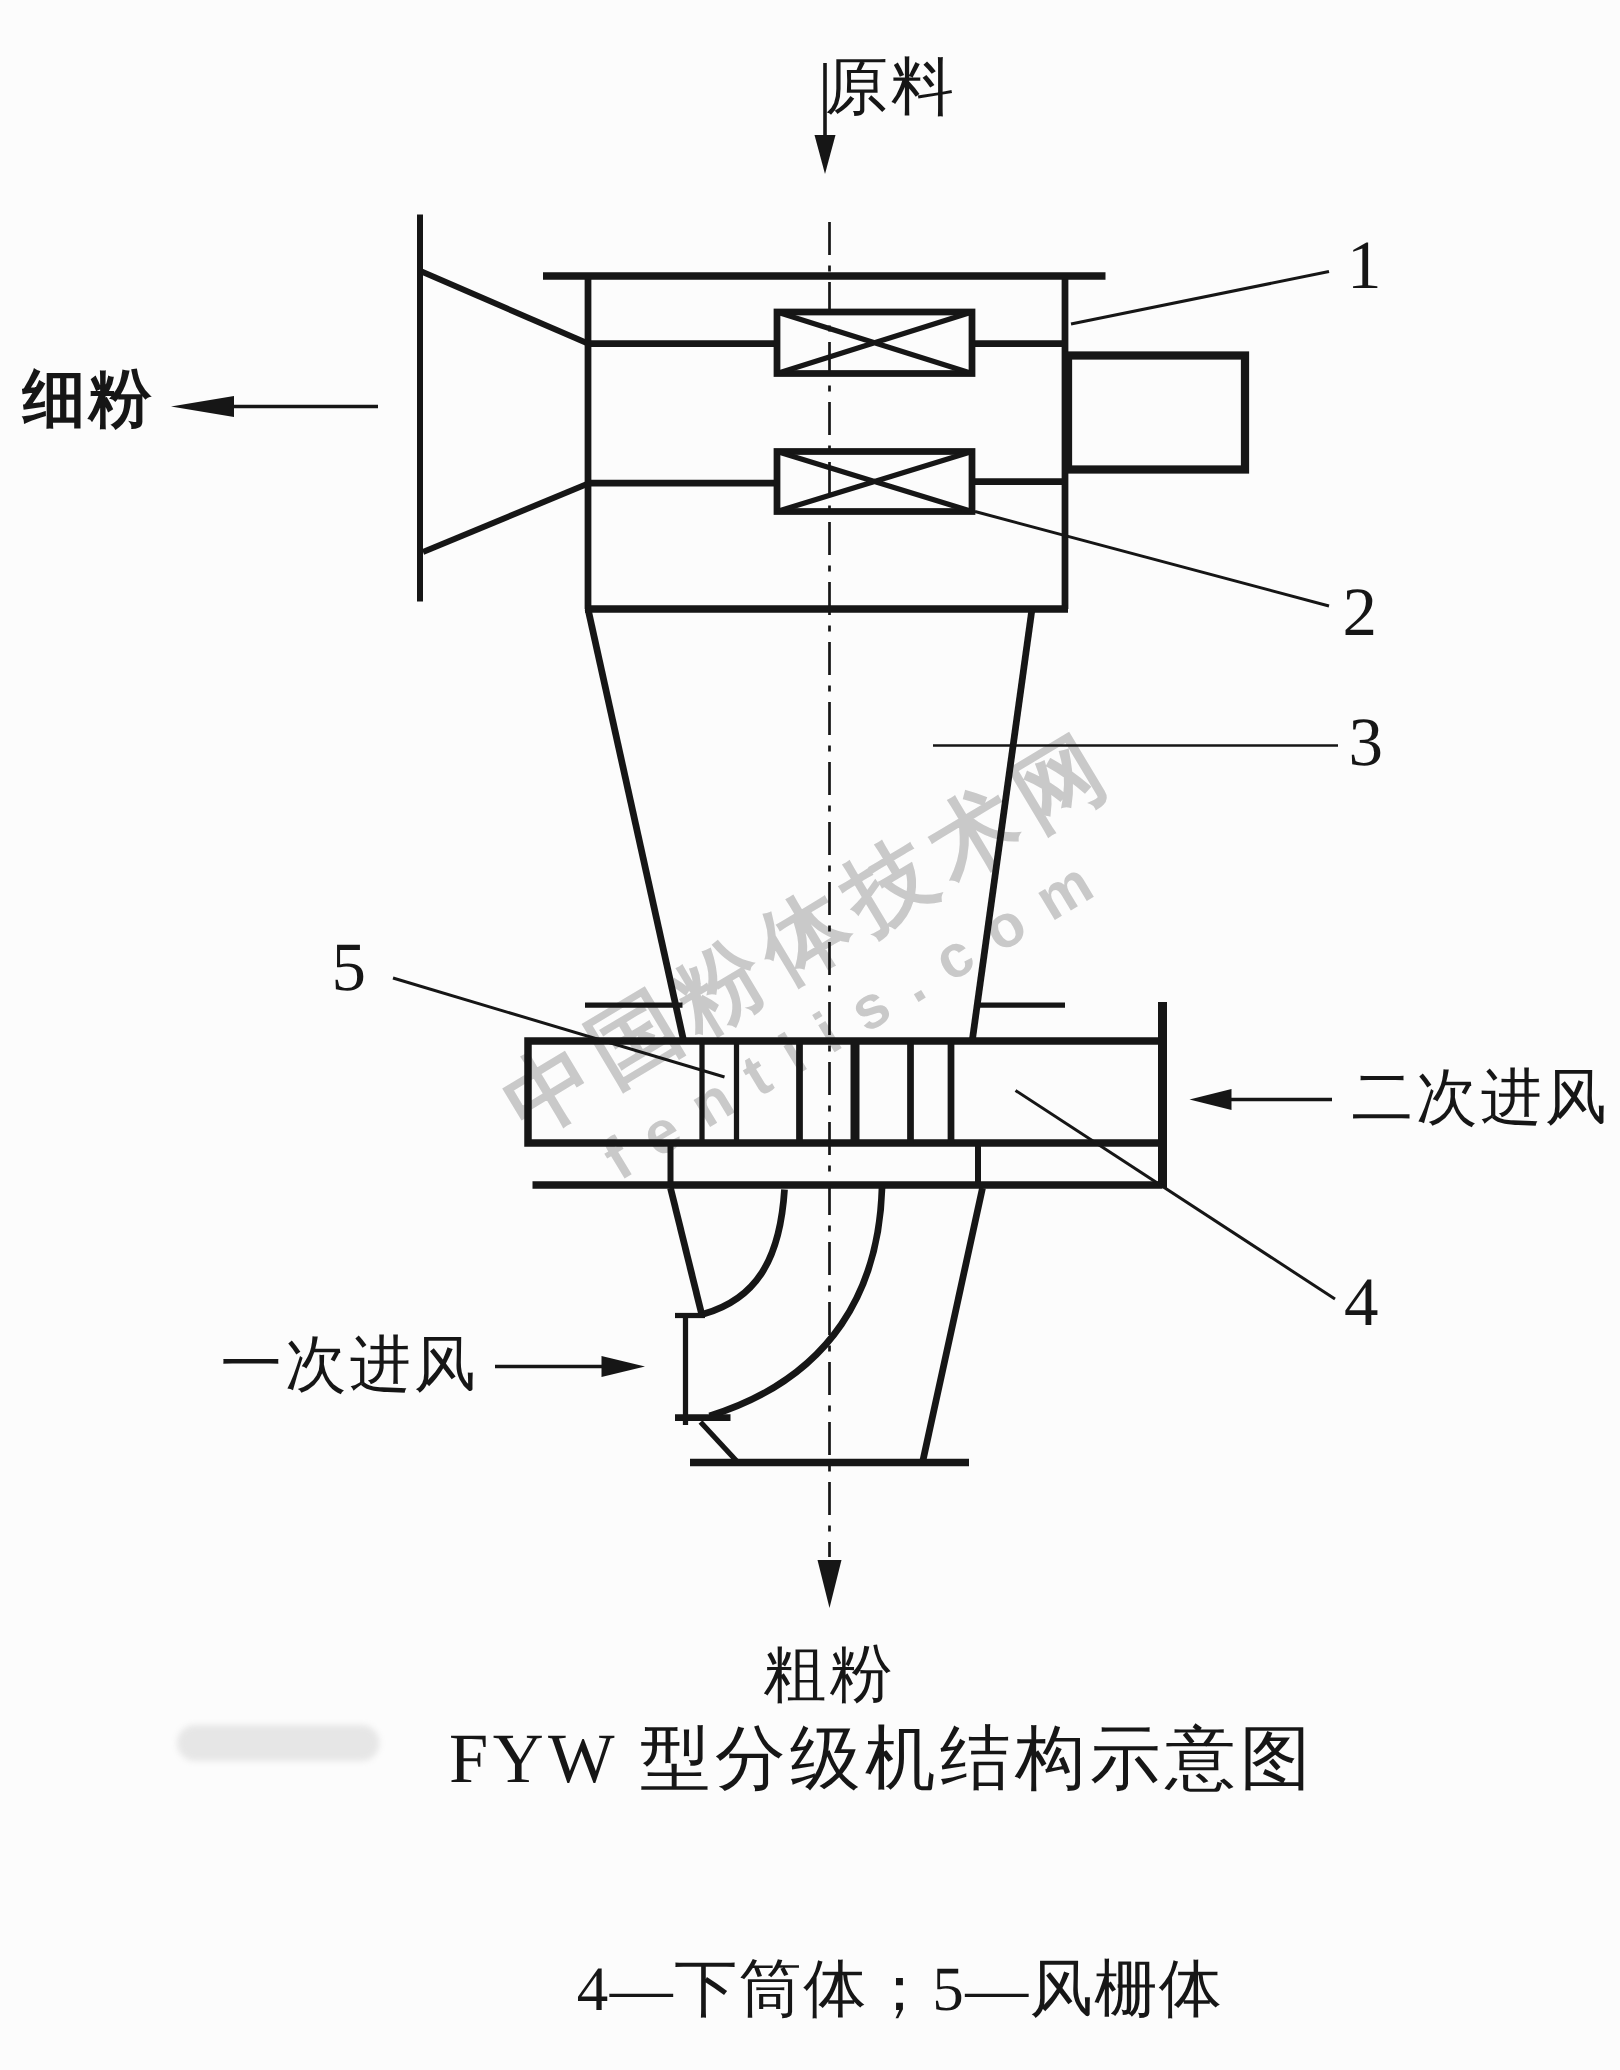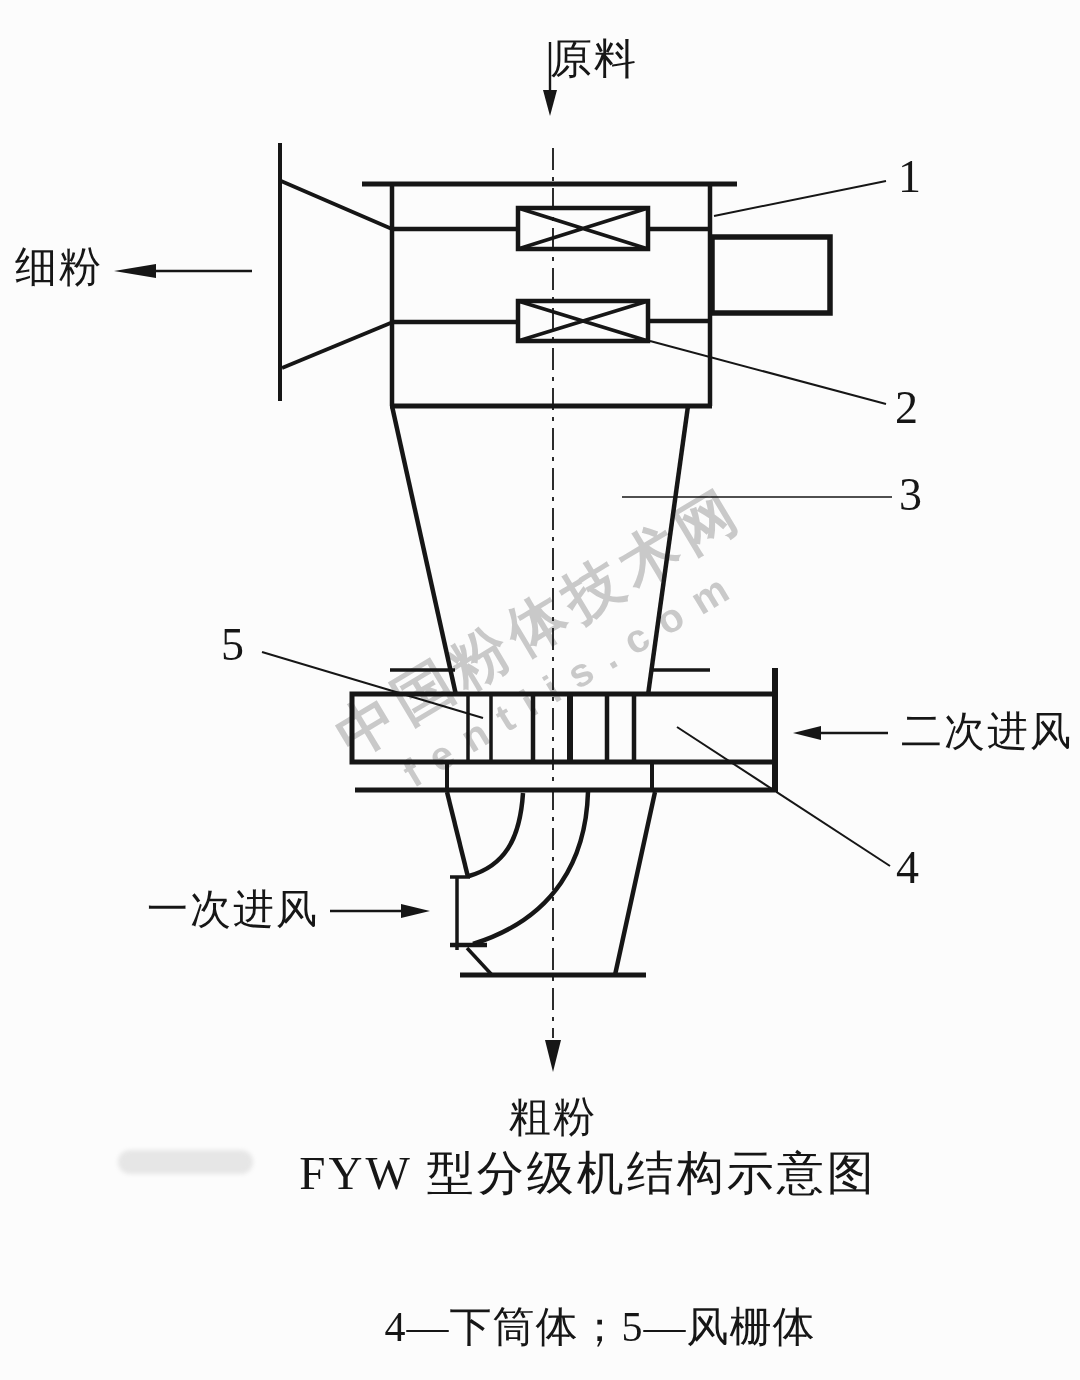--- a/index.html
+++ b/index.html
@@ -155,21 +155,21 @@
     <g stroke-width="2">
       <path d="M714 216 L886 181"></path>
       <path d="M650 341 L886 404"></path>
       <path d="M622 497 H892" stroke-width="1.6"></path>
       <path d="M677 727 L890 866"></path>
       <path d="M262 652 L483 718"></path>
     </g>
   </svg>
 
   <div class="lbl flow" style="left:550px;top:38px;">原料</div>
-  <div class="lbl flow" style="left:15px;top:246px;">细粉</div>
+  <div class="lbl flow" style="left:15px;top:246px;font-weight:bold;">细粉</div>
   <div class="lbl flow" style="left:901px;top:711px;font-size:41px;">二次进风</div>
   <div class="lbl flow" style="left:147px;top:889px;font-size:41px;">一次进风</div>
   <div class="lbl flow" style="left:509px;top:1096px;">粗粉</div>
 
   <div class="lbl num" style="left:898px;top:154px;">1</div>
   <div class="lbl num" style="left:895px;top:385px;">2</div>
   <div class="lbl num" style="left:899px;top:472px;">3</div>
   <div class="lbl num" style="left:896px;top:845px;">4</div>
   <div class="lbl num" style="left:221px;top:622px;">5</div>
 

